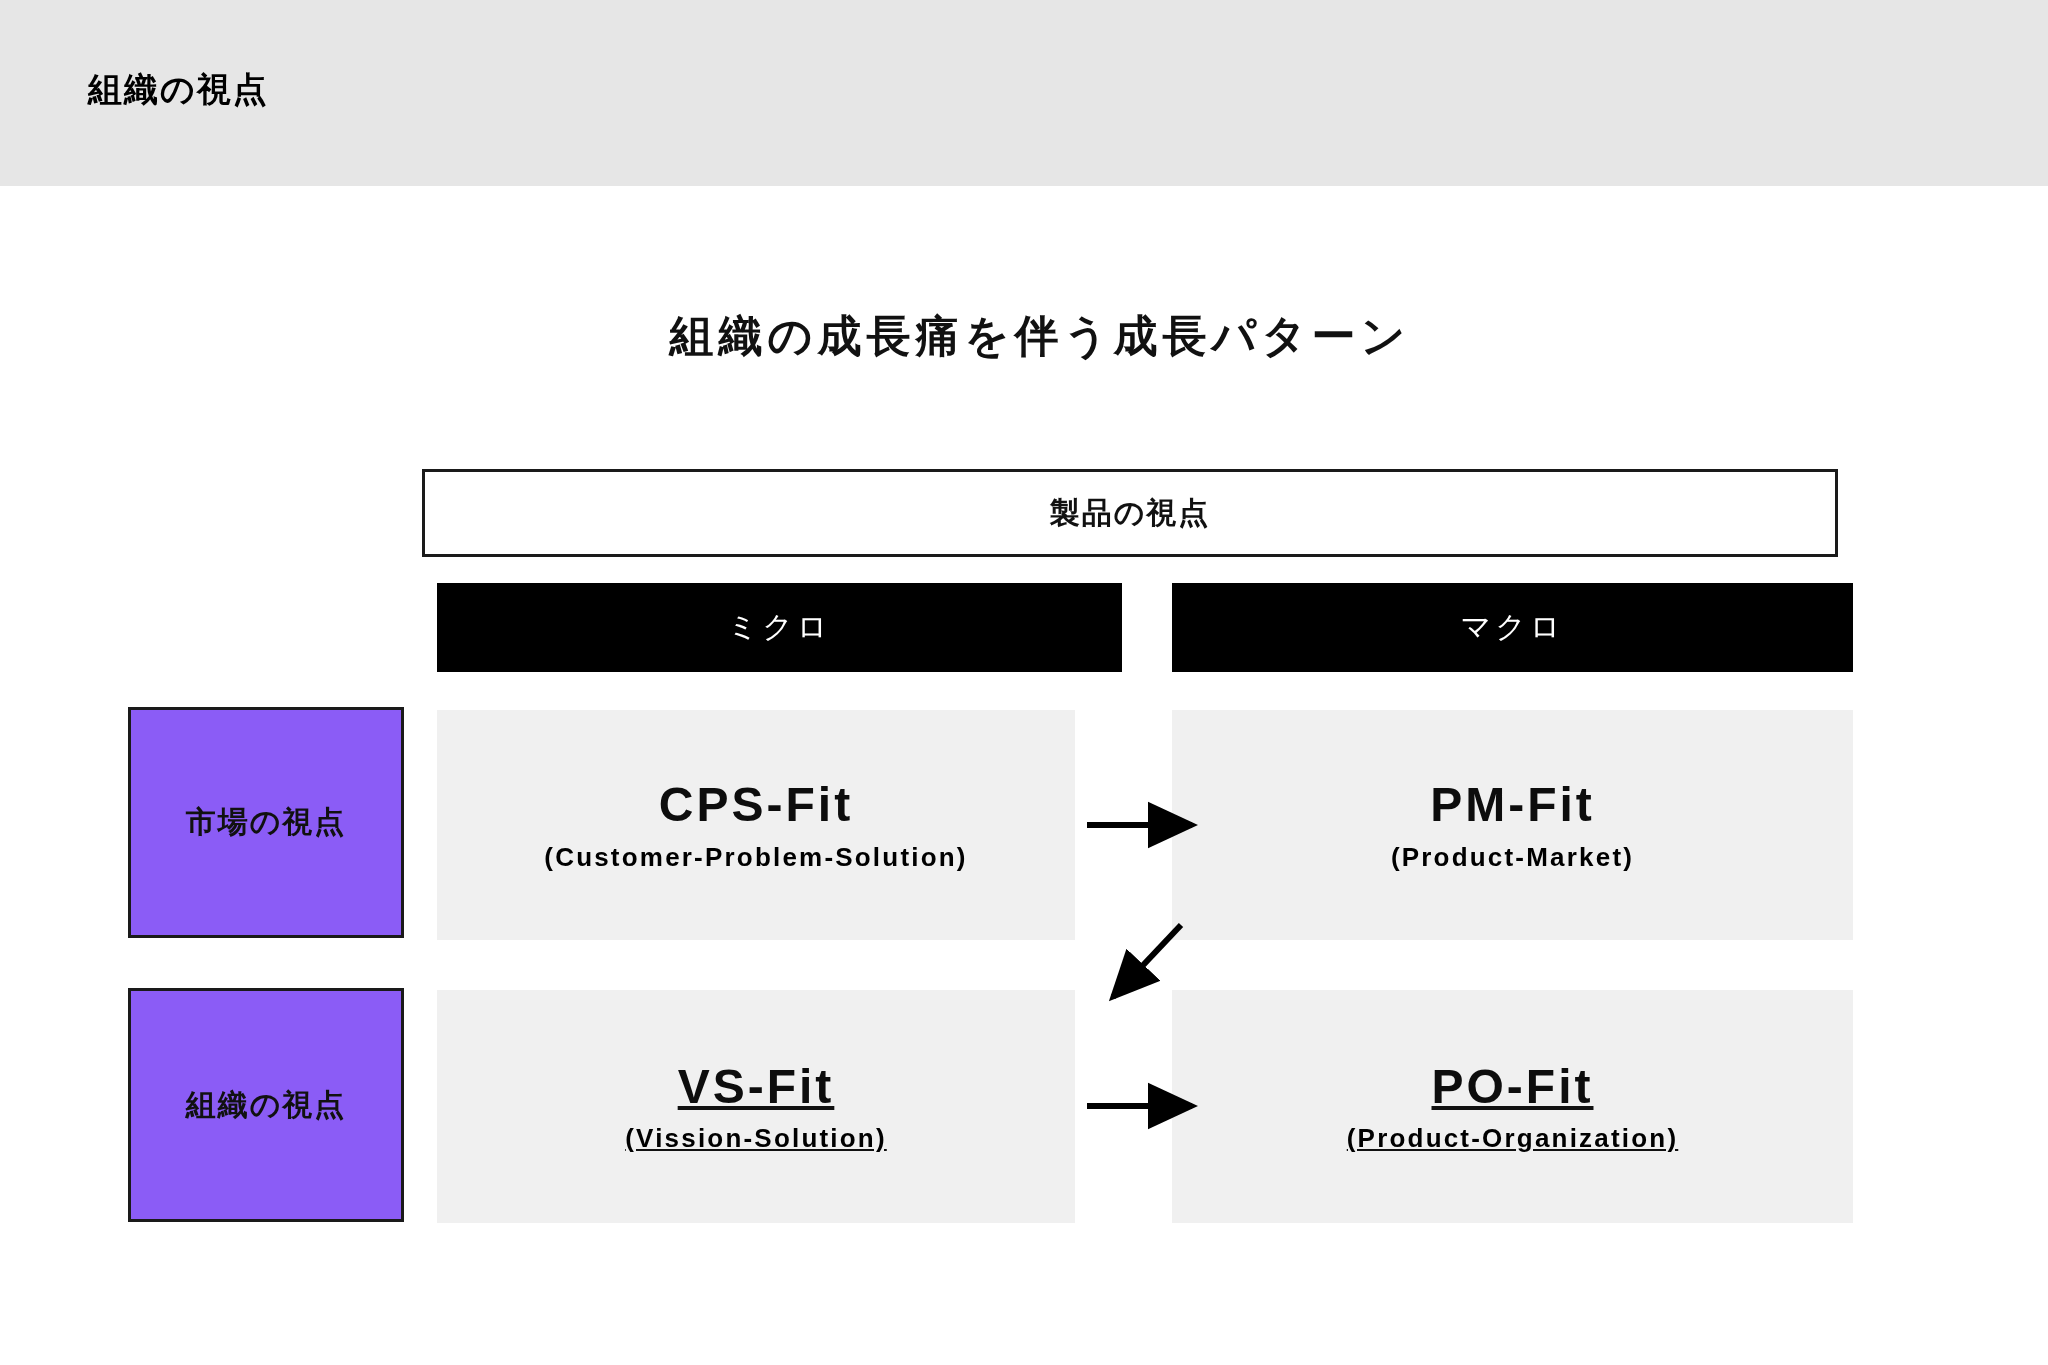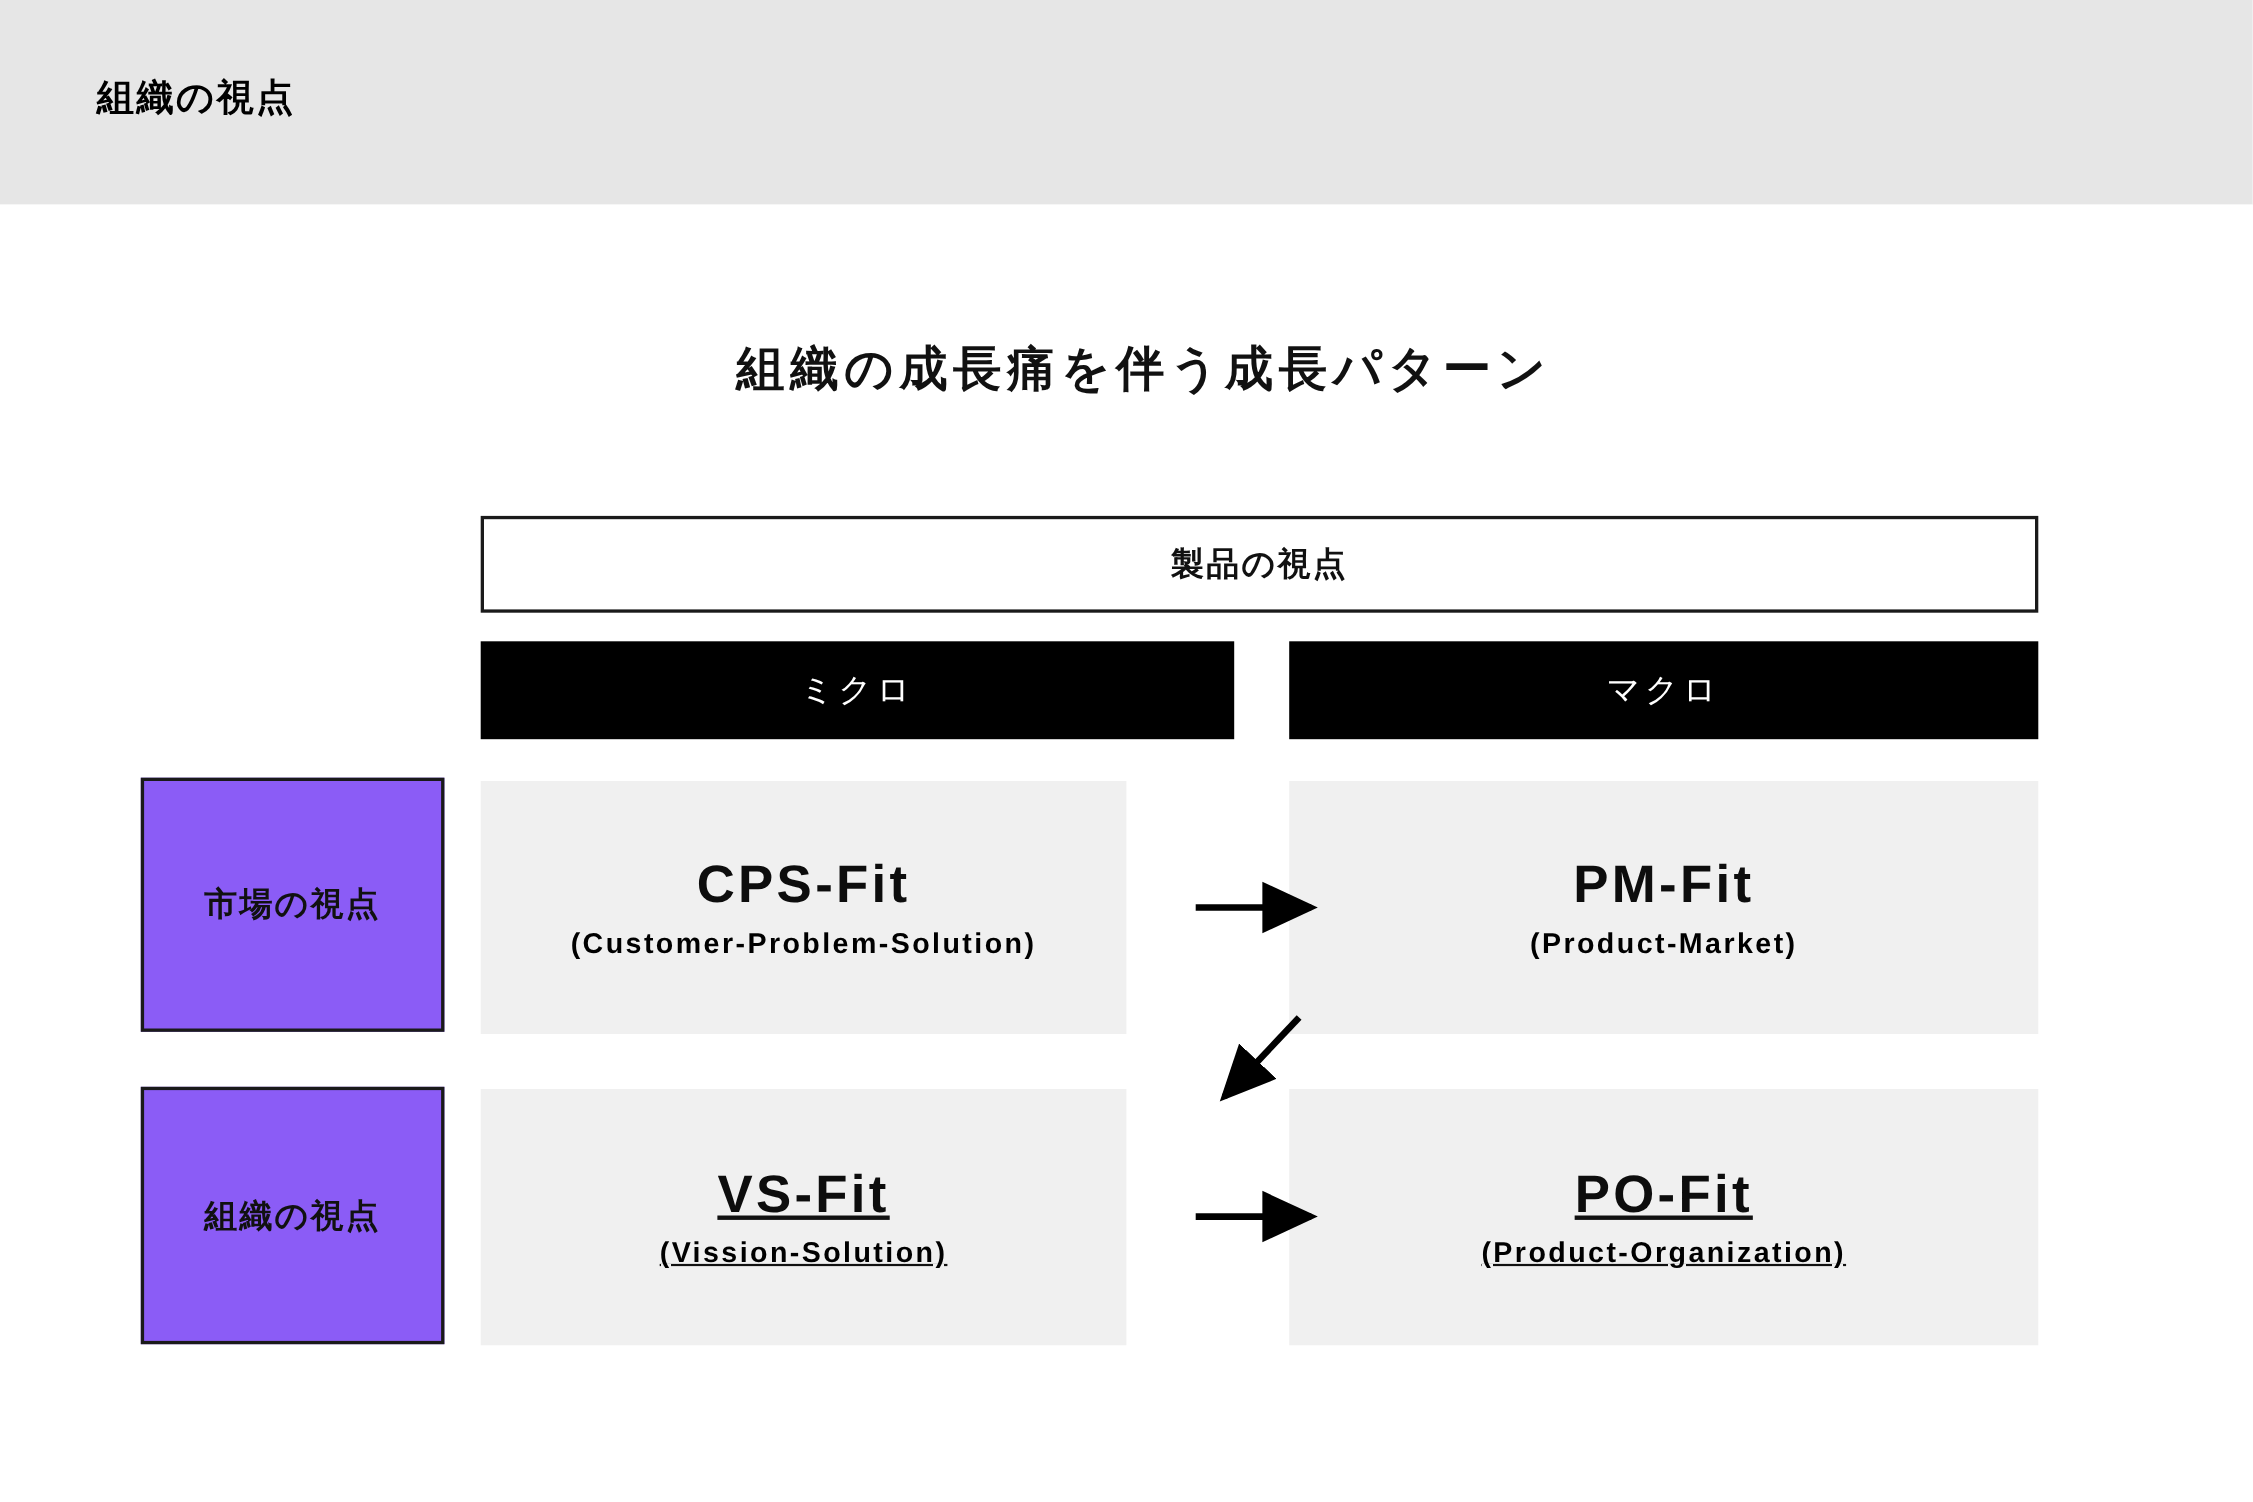--- a/index.html
+++ b/index.html
@@ -56,21 +56,21 @@
     font-weight: 700;
     letter-spacing: 5px;
     color: #111111;
     line-height: 1.2;
     margin-left: 16px;
   }
 
   
   .product-axis-box {
     position: absolute;
-    left: 437px;
+    left: 422px;
     top: 283px;
     width: 1416px;
     height: 88px;
     border: 3px solid #1a1a1a;
     background: #ffffff;
     box-sizing: border-box;
     display: flex;
     align-items: center;
     justify-content: center;
   }
@@ -120,21 +120,21 @@
   }
 
   .cell {
     position: absolute;
     background: #f0f0f0;
     display: flex;
     flex-direction: column;
     align-items: center;
     justify-content: center;
   }
-  .cell.c-micro { left: 437px; width: 587px; }
+  .cell.c-micro { left: 437px; width: 638px; }
   .cell.c-macro { left: 1172px; width: 681px; }
   .cell.r1 { top: 524px; height: 230px; }
   .cell.r2 { top: 804px; height: 233px; text-decoration: underline; }
 
   .fit-name {
     font-size: 48px;
     font-weight: 700;
     letter-spacing: 3px;
     color: #0d0d0d;
     line-height: 1.15;

